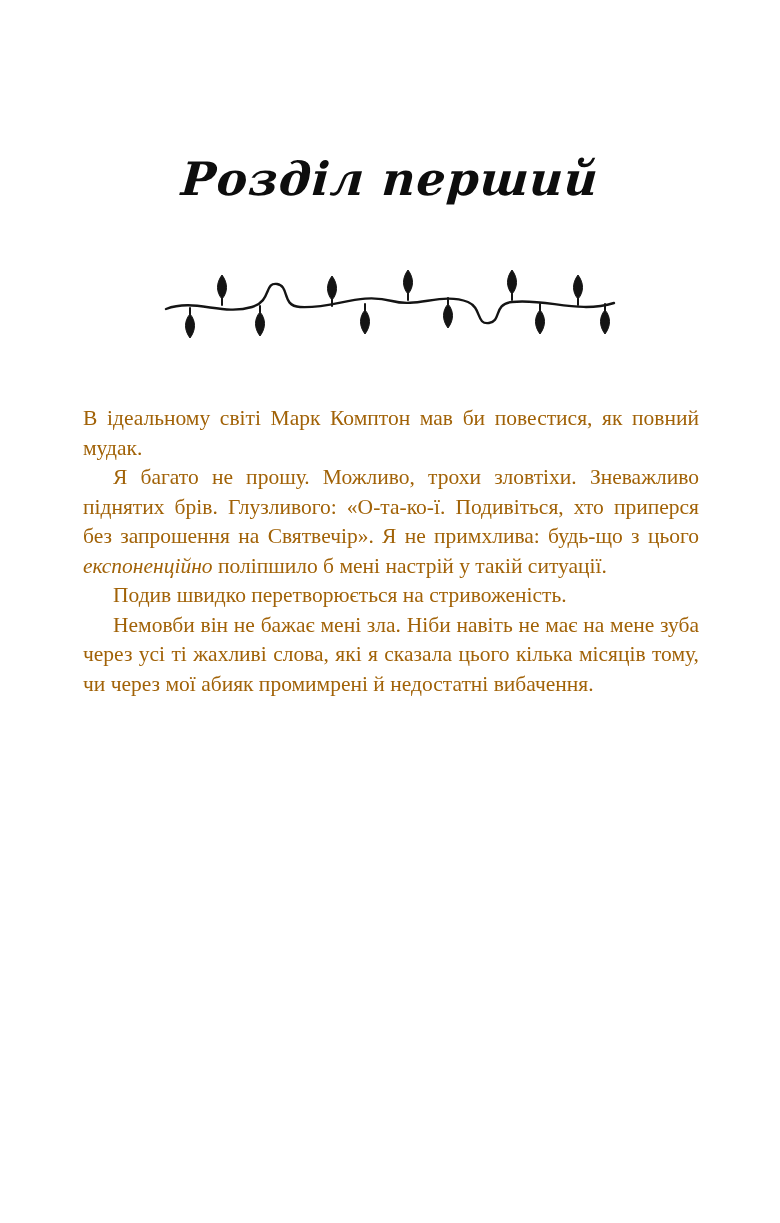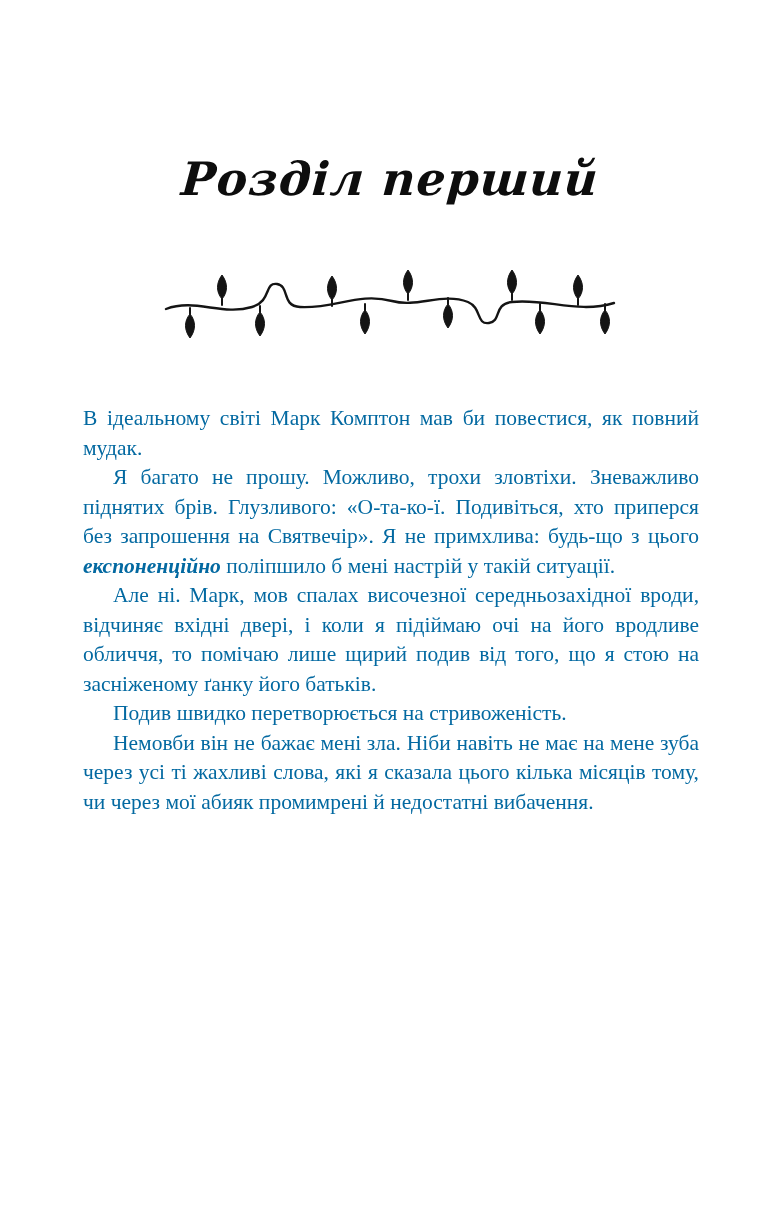--- a/index.html
+++ b/index.html
@@ -41,32 +41,31 @@
     display: inline-block;
   }
   .body-text {
     position: absolute;
     top: 404px;
     left: 83px;
     width: 616px;
     font-size: 21.5px;
     line-height: 29.5px;
     text-align: justify;
-    color: #0369a1;
+    color: #a16207;
   }
   .body-text p {
     margin: 0;
     text-indent: 30px;
   }
   .body-text p.no-indent {
     text-indent: 0;
   }
   .body-text .em {
     font-style: italic;
-    font-weight: bold;
   }
 </style>
 </head>
 <body>
 
 <div class="page">
 
   <div class="chapter-title">Розділ перший</div>
 
   <div class="divider">
@@ -113,18 +112,17 @@
           <line x1="352" y1="38" x2="352" y2="32"></line>
           <line x1="418" y1="43" x2="418" y2="37"></line>
         </g>
       </svg>
     </span>
   </div>
 
   <div class="body-text">
     <p class="no-indent">В ідеальному світі Марк Комптон мав би повестися, як повний мудак.</p>
     <p><span>Я багато не прошу. Можливо, трохи зловтіхи. Зневажливо піднятих брів. Глузливого: «О-та-ко-ї. Подивіться, хто приперся без запрошення на Святвечір». Я не примхлива: будь-що з цього </span><span class="em">експоненційно</span><span> поліпшило б мені настрій у такій ситуації.</span></p>
-    <p>Але ні. Марк, мов спалах височезної середньозахідної вроди, відчиняє вхідні двері, і коли я підіймаю очі на його вродливе обличчя, то помічаю лише щирий подив від того, що я стою на засніженому ґанку його батьків.</p>
     <p>Подив швидко перетворюється на стривоженість.</p>
     <p>Немовби він не бажає мені зла. Ніби навіть не має на мене зуба через усі ті жахливі слова, які я сказала цього кілька місяців тому, чи через мої абияк промимрені й недостатні вибачення.</p>
   </div>
 
 </div>
 
 </body></html>

